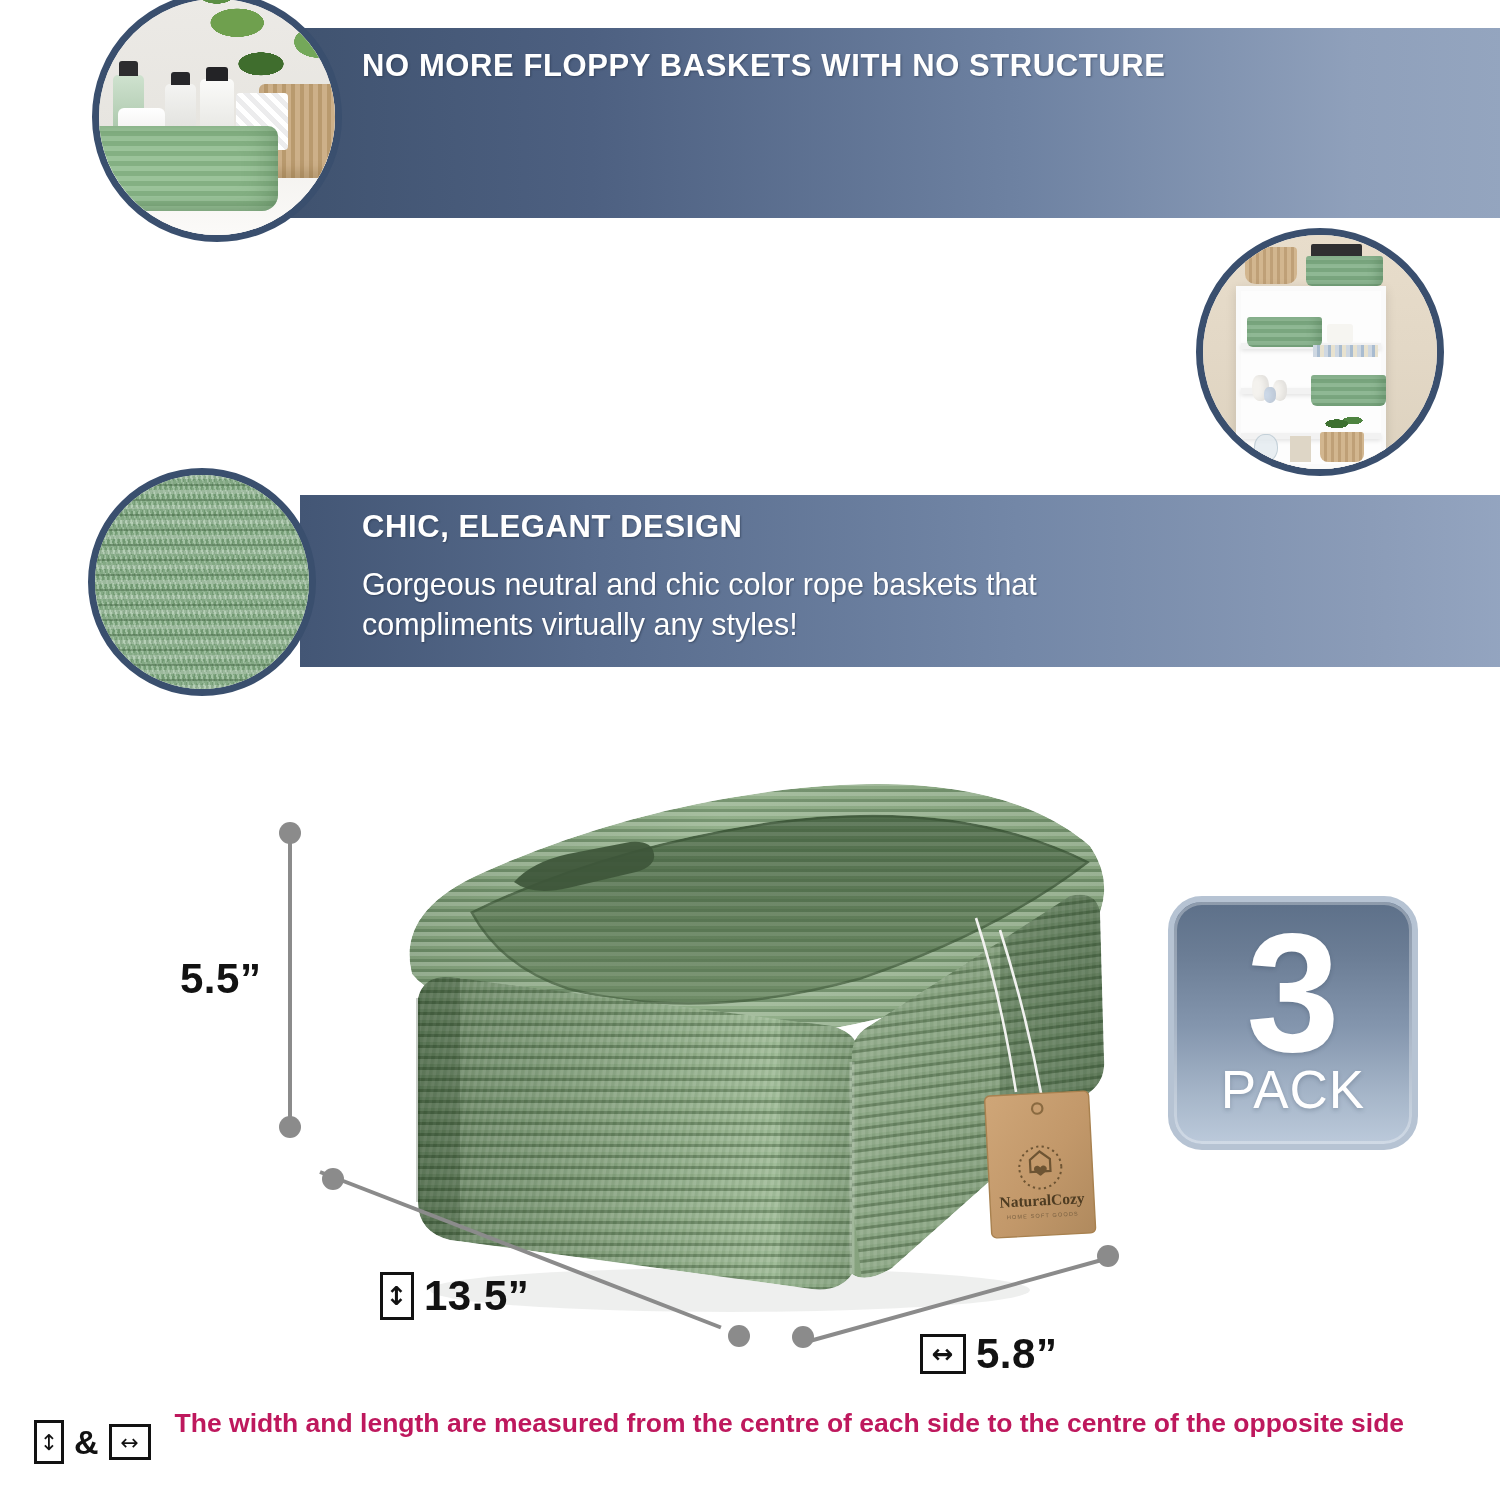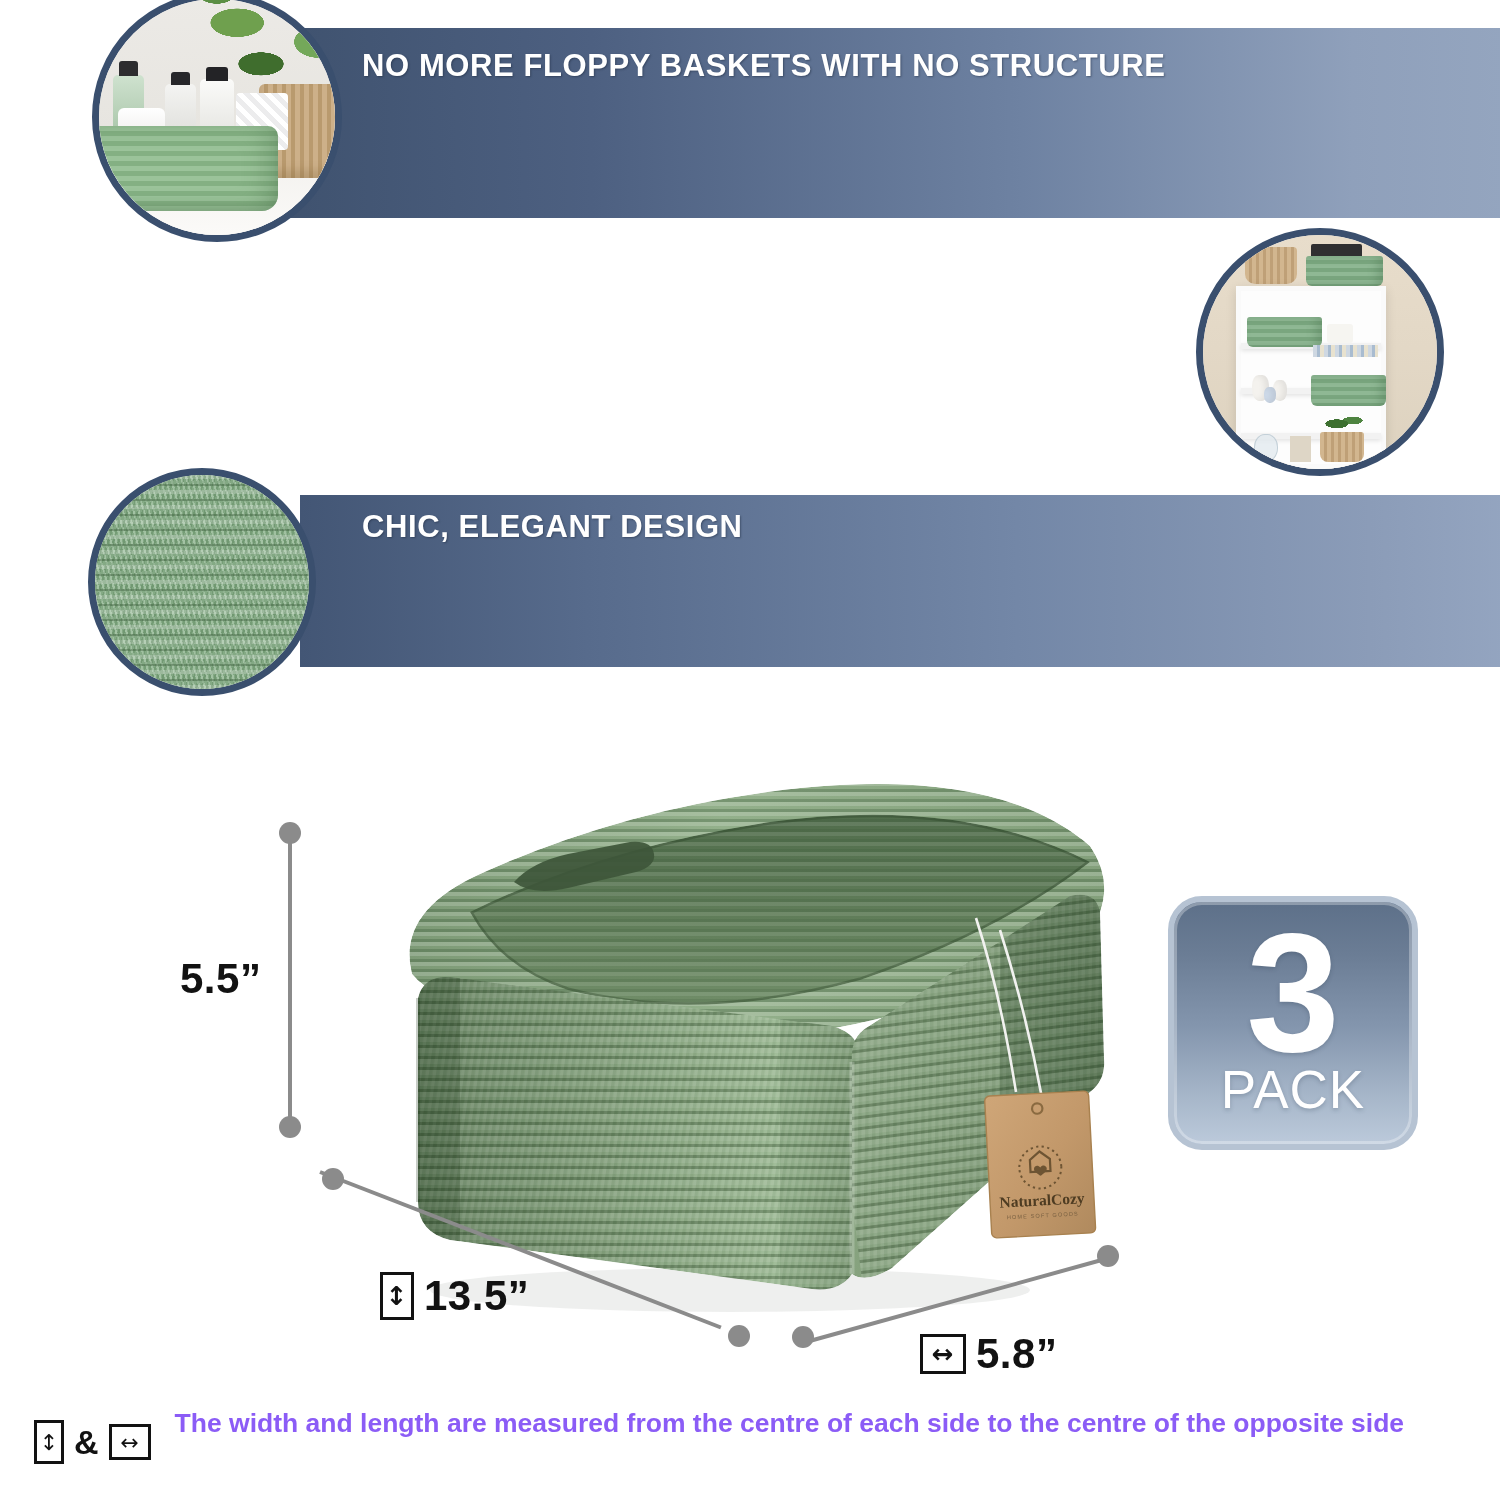--- a/index.html
+++ b/index.html
@@ -212,38 +212,40 @@
   
   #footer-note { position:absolute; left:34px; top:1406px; width:1440px;
     display:flex; align-items:flex-start; gap:0px; }
   .fn-icons { display:flex; align-items:center; gap:10px; padding-top:14px; }
   .fn-amp { font-size:34px; font-weight:700; color:#121212; }
   .fn-box { display:inline-flex; align-items:center; justify-content:center;
     border:3px solid #121212; background:#fff; width:30px; height:44px;
     font-size:22px; color:#121212; font-family:"DejaVu Sans", sans-serif; }
   .fn-box.wide { width:42px; height:36px; }
   #fn-text { margin-left:24px; font-size:26.5px; line-height:1.32;
-    color:#8b5cf6; font-weight:600; }
+    color:#be185d; font-weight:600; }
 </style>
 </head>
 <body>
 
 <div id="page">
 
   <div class="banner" id="banner-1">
     <div class="banner-inner">
       <div class="b-text b-head" id="b1-head">NO MORE FLOPPY BASKETS WITH NO STRUCTURE</div>
     </div>
   </div>
 
 
   <div class="banner" id="banner-3">
     <div class="banner-inner">
       <div class="b-text b-head" id="b3-head">CHIC, ELEGANT DESIGN</div>
       <div class="b-text b-body" id="b3-body">
+        <div>Gorgeous neutral and chic color rope baskets that</div>
+        <div>compliments virtually any styles!</div>
       </div>
     </div>
   </div>
 
   <div class="photo-circle" id="circle-bath">
     <div class="photo-inner">
       <div class="bath-bg"></div>
       <div class="bath-counter"></div>
       <div class="bath-plant"></div>
       <div class="bath-wicker"></div>

